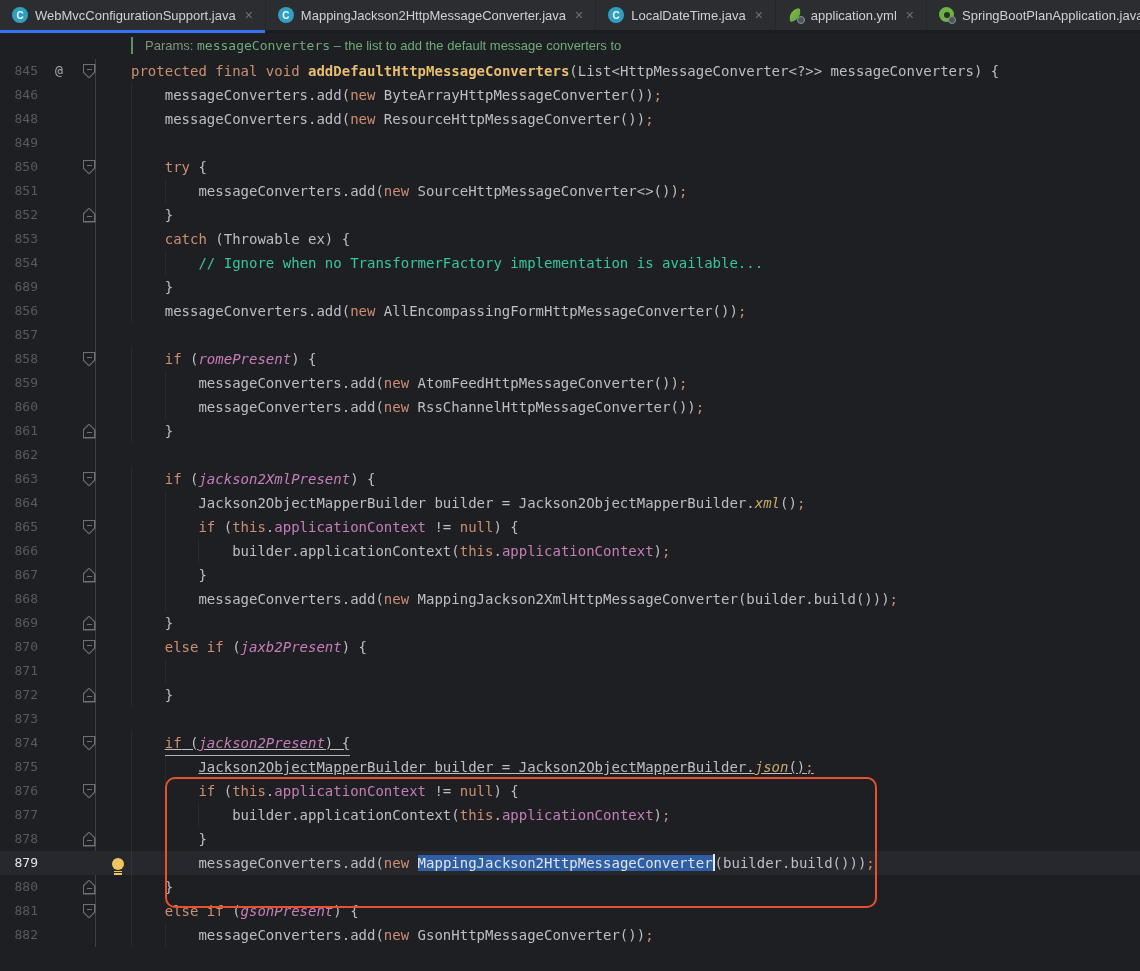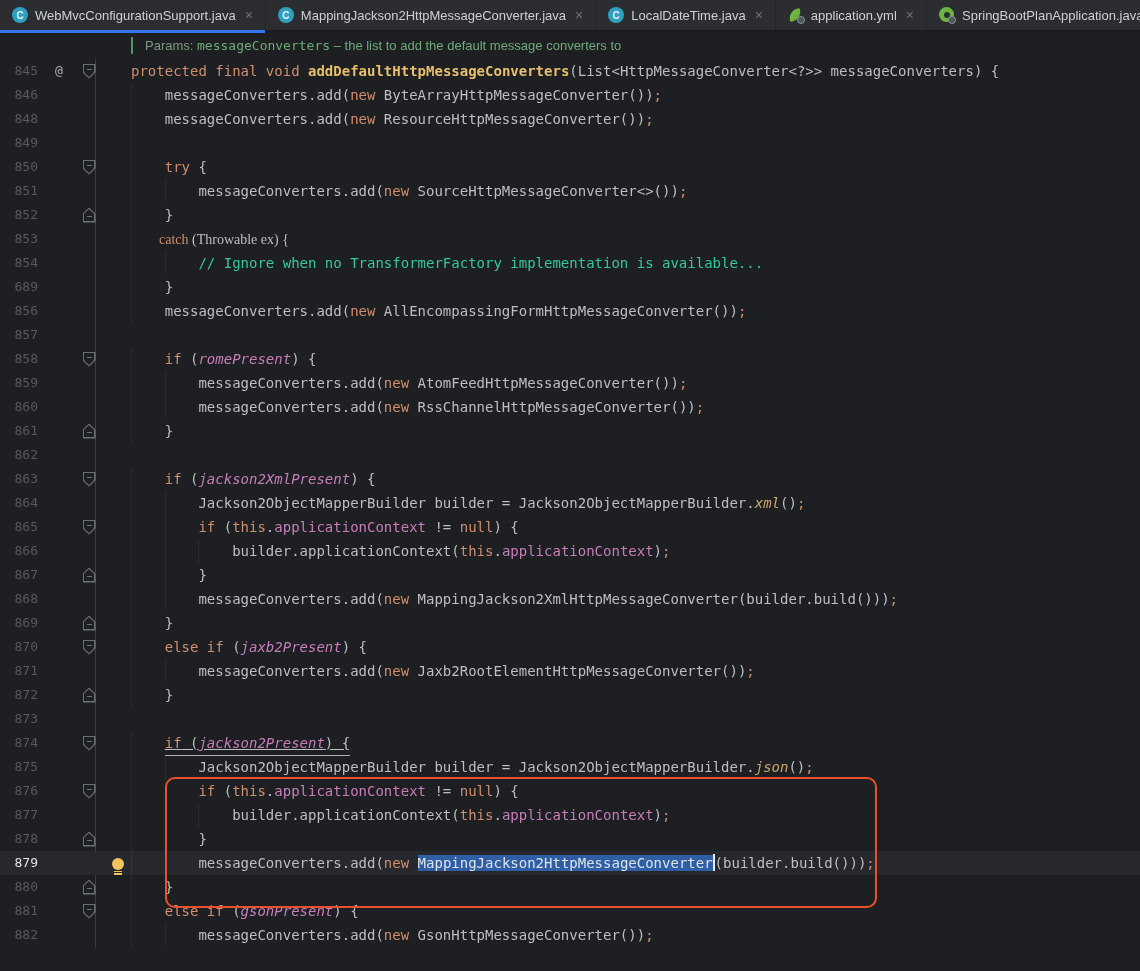--- a/index.html
+++ b/index.html
@@ -185,21 +185,21 @@
         </div>
       </div>
       <div class="bulbslot"></div>
       <div class="code"><div class="g" style="left: 0ch;"></div><span class="ct" style="margin-left: 4ch;"><span class="t-d">}</span></span></div>
     </div>
     <div class="row">
       <div class="num">853</div>
       <div class="ann"></div>
       <div class="foldslot"></div>
       <div class="bulbslot"></div>
-      <div class="code"><div class="g" style="left: 0ch;"></div><span class="ct" style="margin-left: 4ch; font-family: Liberation Serif, serif;"><span class="t-kw">catch</span><span class="t-d"> (Throwable ex) {</span></span></div>
+      <div class="code"><div class="g" style="left: 0ch;"></div><span class="ct" style="margin-left: 4ch;"><span class="t-kw">catch</span><span class="t-d"> (Throwable ex) {</span></span></div>
     </div>
     <div class="row">
       <div class="num">854</div>
       <div class="ann"></div>
       <div class="foldslot"></div>
       <div class="bulbslot"></div>
       <div class="code"><div class="g" style="left: 0ch;"></div><div class="g" style="left: 4ch;"></div><span class="ct" style="margin-left: 8ch;"><span class="t-c">// Ignore when no TransformerFactory implementation is available...</span></span></div>
     </div>
     <div class="row">
       <div class="num">689</div>
@@ -353,21 +353,21 @@
         </div>
       </div>
       <div class="bulbslot"></div>
       <div class="code"><div class="g" style="left: 0ch;"></div><span class="ct" style="margin-left: 4ch;"><span class="t-kw">else if</span><span class="t-d"> (</span><span class="t-fl">jaxb2Present</span><span class="t-d">) {</span></span></div>
     </div>
     <div class="row">
       <div class="num">871</div>
       <div class="ann"></div>
       <div class="foldslot"></div>
       <div class="bulbslot"></div>
-      <div class="code"><div class="g" style="left: 0ch;"></div><div class="g" style="left: 4ch;"></div><span class="ct" style="margin-left: 8ch;"><span class="t-d">messageConverters.add(</span><span class="t-kw">new</span><span class="t-d"> Jaxb2RootElementHttpMessageConverter())</span><span class="t-kw">;</span></span></div>
+      <div class="code"><div class="g" style="left: 0ch;"></div><div class="g" style="left: 4ch;"></div></div>
     </div>
     <div class="row">
       <div class="num">872</div>
       <div class="ann"></div>
       <div class="foldslot">
         <div class="fold up">
           <span class="o"></span>
           <span class="i"></span>
           <span class="dash"></span>
         </div>
@@ -393,21 +393,21 @@
         </div>
       </div>
       <div class="bulbslot"></div>
       <div class="code"><div class="g" style="left: 0ch;"></div><span class="ct u" style="margin-left: 4ch; text-decoration: underline;"><span class="t-kw">if</span><span class="t-d"> (</span><span class="t-fl">jackson2Present</span><span class="t-d">) {</span></span></div>
     </div>
     <div class="row">
       <div class="num">875</div>
       <div class="ann"></div>
       <div class="foldslot"></div>
       <div class="bulbslot"></div>
-      <div class="code"><div class="g" style="left: 0ch;"></div><div class="g" style="left: 4ch;"></div><span class="ct" style="margin-left: 8ch;"><span class="t-d">Jackson2ObjectMapperBuilder builder = Jackson2ObjectMapperBuilder.</span><span class="t-st">json</span><span class="t-d">()</span><span class="t-kw">;</span></span></div>
+      <div class="code"><div class="g" style="left: 0ch;"></div><div class="g" style="left: 4ch;"></div><span class="ct" style="margin-left: 8ch; text-decoration: underline;"><span class="t-d">Jackson2ObjectMapperBuilder builder = Jackson2ObjectMapperBuilder.</span><span class="t-st">json</span><span class="t-d">()</span><span class="t-kw">;</span></span></div>
     </div>
     <div class="row">
       <div class="num">876</div>
       <div class="ann"></div>
       <div class="foldslot">
         <div class="fold down">
           <span class="o"></span>
           <span class="i"></span>
           <span class="dash"></span>
         </div>

